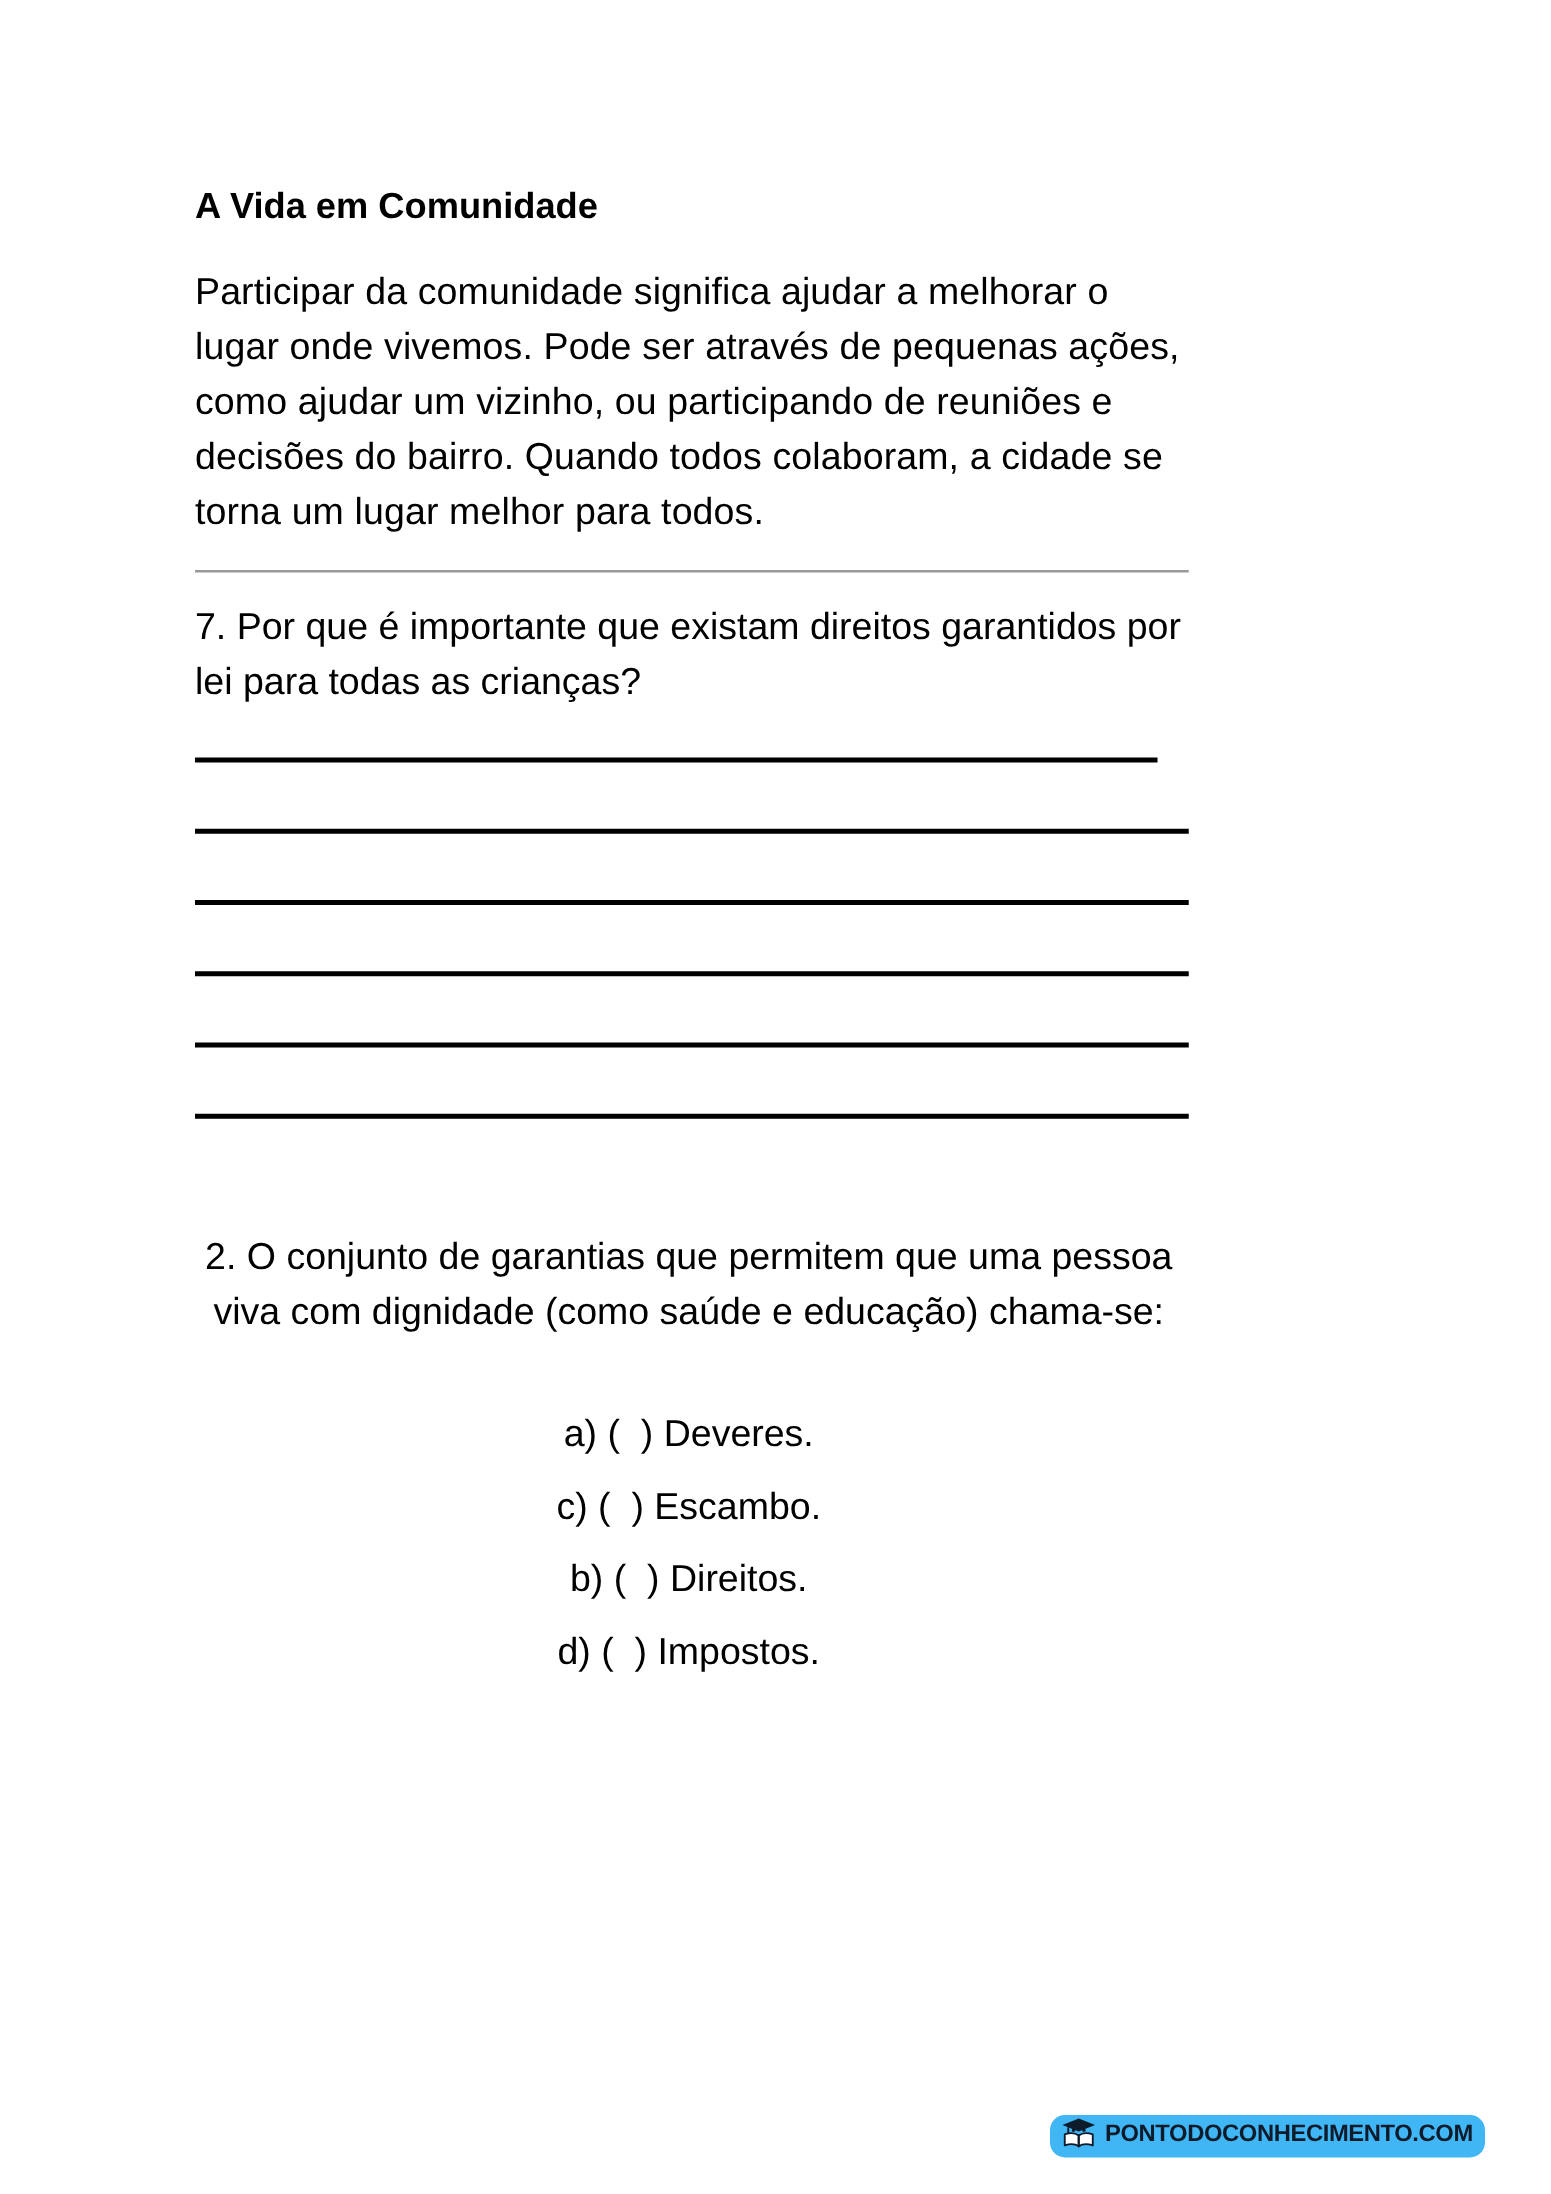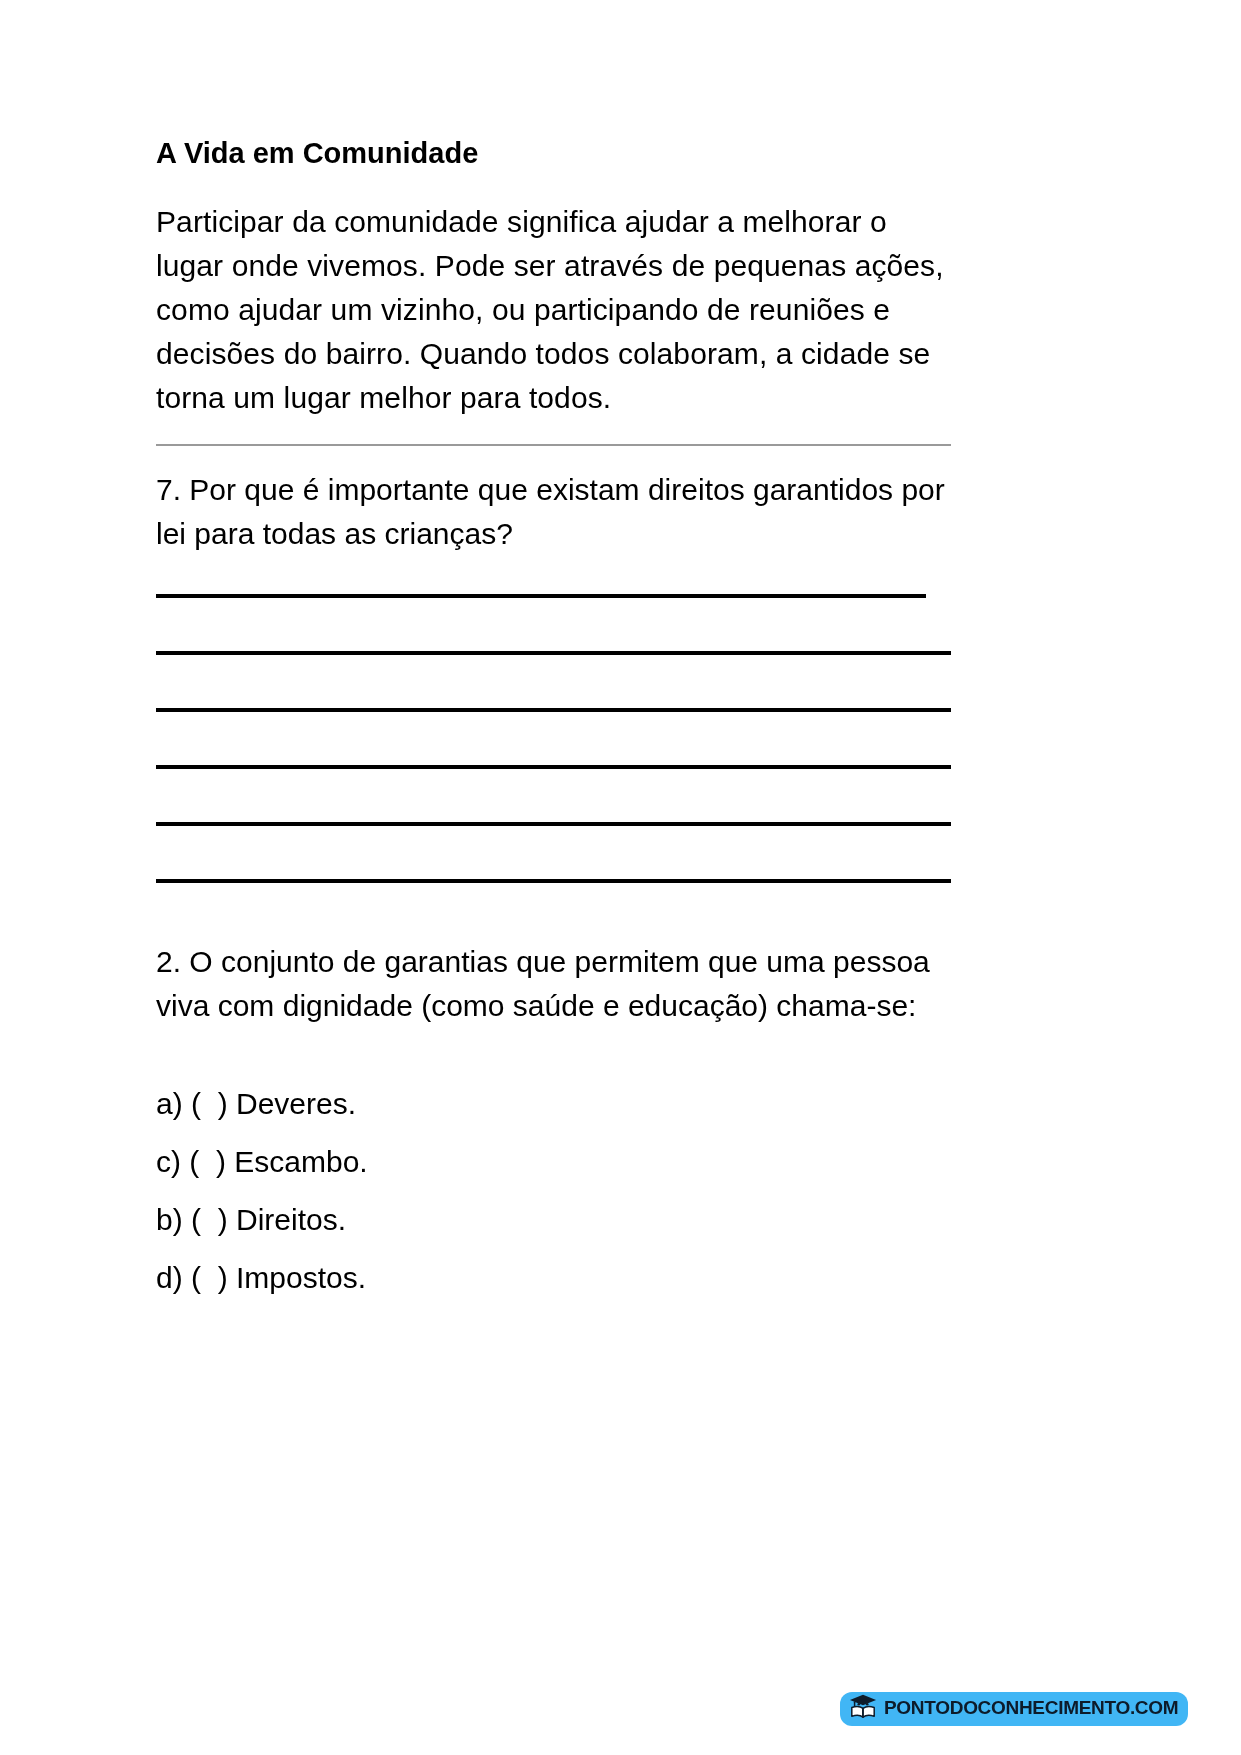--- a/index.html
+++ b/index.html
@@ -31,21 +31,21 @@
     margin: 0 0 26px 0;
     letter-spacing: 0.1px;
   }
   .para.tight {
     margin-bottom: 24px;
   }
   .heading {
     font-size: 29px;
     line-height: 42px;
     font-weight: bold;
-    margin: 4px 0 26px 0;
+    margin: 16px 0 26px 0;
   }
   .divider {
     border: none;
     border-top: 2px solid #9a9a9a;
     margin: 10px 0 22px 0;
     width: 795px;
   }
   .question {
     font-size: 30px;
     line-height: 44px;
@@ -61,21 +61,22 @@
   .ans-line .rule {
     position: absolute;
     left: 0;
     top: 12px;
     height: 4px;
     background: #000000;
   }
   .ans-line .rule.full { width: 795px; }
   .ans-line .rule.short { width: 770px; }
   .q2-block {
-    margin-top: 16px;
+    margin-top: 48px;
+    text-align: center;
   }
   .options {
     margin-top: 54px;
   }
   .option {
     font-size: 30px;
     line-height: 44px;
     margin: 0 0 14px 0;
     white-space: pre;
   }

